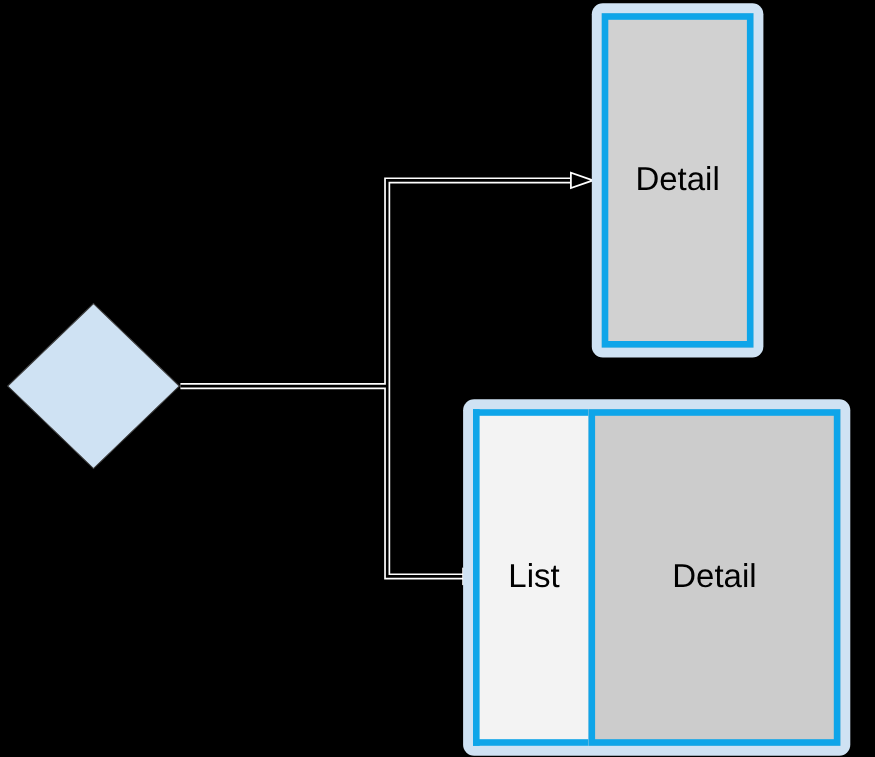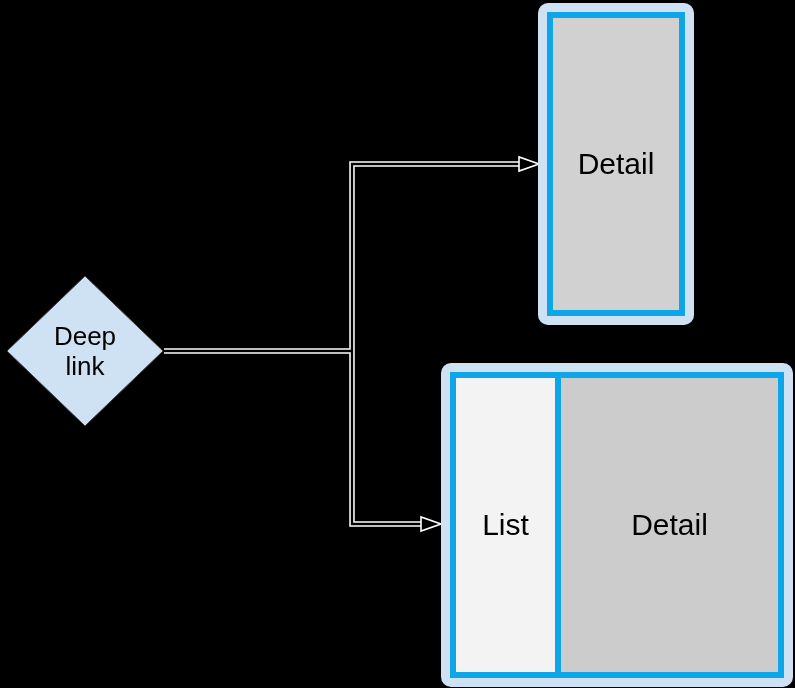--- a/index.html
+++ b/index.html
@@ -64,21 +64,21 @@
     padding: 9px;
     box-sizing: border-box;
   }
   .frame-detail {
     left: 538px;
     top: 3px;
     width: 156px;
     height: 322px;
   }
   .frame-list-detail {
-    left: 441px;
+    left: 421px;
     top: 363px;
     width: 352px;
     height: 324px;
     display: flex;
   }
   .pane {
     box-sizing: border-box;
     border: 6px solid #0ea5e9;
     display: flex;
     align-items: center;
@@ -116,21 +116,20 @@
     <g>
       <path class="core" d="M164,351 L352,351"></path>
       <path class="core" d="M352,351 L352,164 L521,164"></path>
       <path class="core" d="M352,351 L352,524 L423,524"></path>
     </g>
     <polygon class="arrowhead" points="539,164 519,157 519,171" fill="#000000"></polygon>
     <polygon class="arrowhead" points="441,524 421,517 421,531" fill="#000000"></polygon>
     <polygon class="diamond-shape" points="85,276 163,351 85,426 7,351" fill="#cfe2f3"></polygon>
   </svg>
 
-  <div class="diamond-label">Deep link</div>
 
   <div class="frame frame-detail">
     <div class="pane pane-detail-top">
       <span>Detail</span>
     </div>
   </div>
 
   <div class="frame frame-list-detail">
     <div class="pane pane-list">
       <span>List</span>

